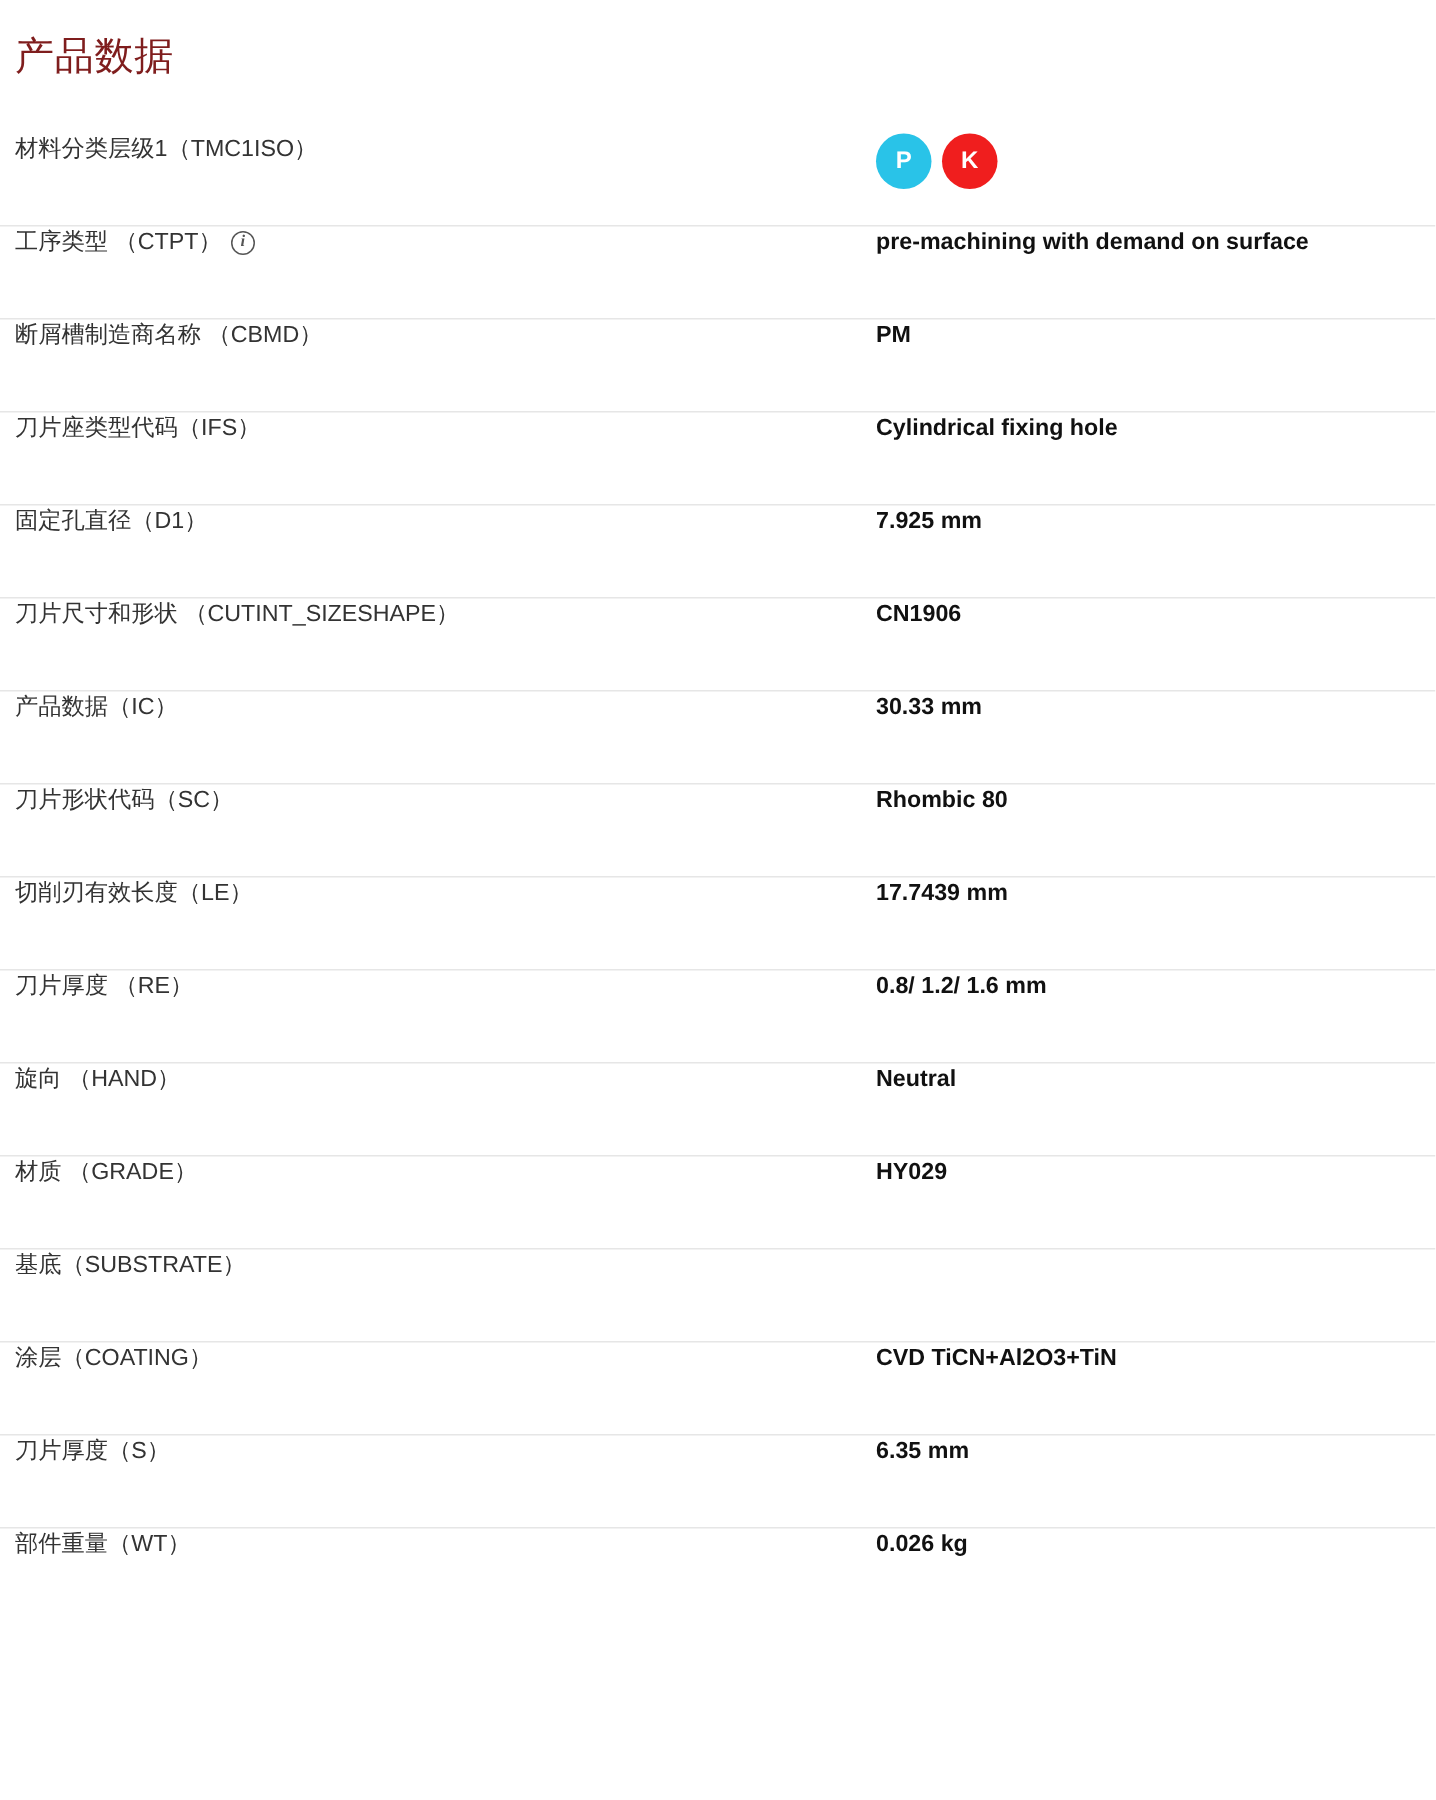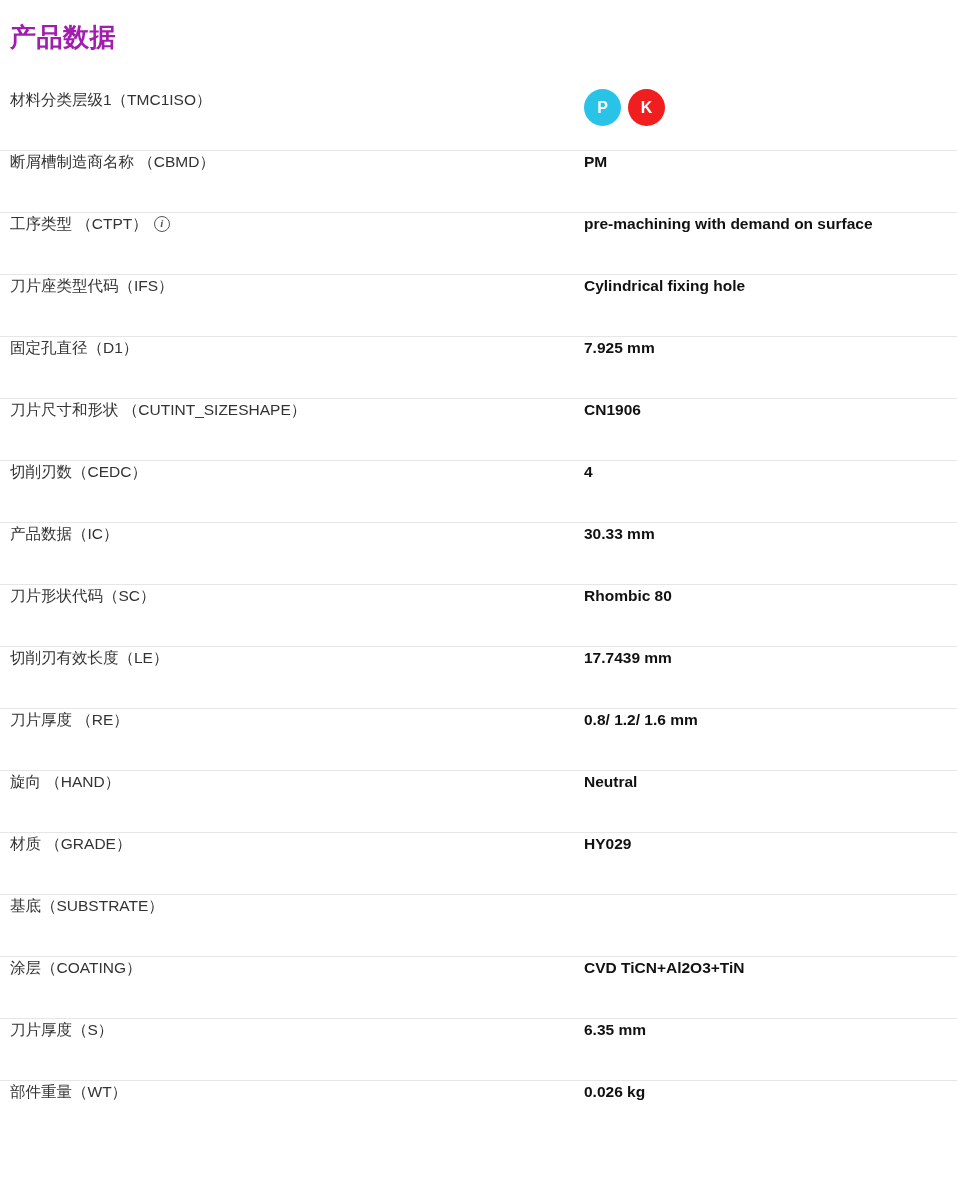--- a/index.html
+++ b/index.html
@@ -14,22 +14,22 @@
     color: #222222;
     -webkit-font-smoothing: antialiased;
   }
   .page {
     width: 957px;
     box-sizing: border-box;
     padding: 0 0 0 0;
   }
   .page-title {
     font-size: 26px;
-    font-weight: bold;
-    color: #a21caf;
+    font-weight: normal;
+    color: #7f1d1d;
     margin: 0;
     padding: 20px 0 0 10px;
     letter-spacing: 0.5px;
   }
   .spec-table {
     margin-top: 34px;
     padding: 0 0 0 0;
   }
   .spec-row {
     display: flex;
@@ -108,57 +108,51 @@
         </div>
         <div class="spec-value">
           <div class="badges">
             <div class="badge" style="background: rgb(41, 195, 232);">P</div>
             <div class="badge" style="background: rgb(240, 30, 30);">K</div>
           </div>
         </div>
       </div>
       <div class="spec-row">
         <div class="spec-label">
-          <span>断屑槽制造商名称 （CBMD）</span>
-        </div>
-        <div class="spec-value">PM</div>
-      </div>
-      <div class="spec-row">
-        <div class="spec-label">
           <span>工序类型 （CTPT）</span>
           <span class="info-icon">i</span>
         </div>
         <div class="spec-value">pre-machining with demand on surface</div>
       </div>
       <div class="spec-row">
         <div class="spec-label">
+          <span>断屑槽制造商名称 （CBMD）</span>
+        </div>
+        <div class="spec-value">PM</div>
+      </div>
+      <div class="spec-row">
+        <div class="spec-label">
           <span>刀片座类型代码（IFS）</span>
         </div>
         <div class="spec-value">Cylindrical fixing hole</div>
       </div>
       <div class="spec-row">
         <div class="spec-label">
           <span>固定孔直径（D1）</span>
         </div>
         <div class="spec-value">7.925 mm</div>
       </div>
       <div class="spec-row">
         <div class="spec-label">
           <span>刀片尺寸和形状 （CUTINT_SIZESHAPE）</span>
         </div>
         <div class="spec-value">CN1906</div>
       </div>
       <div class="spec-row">
         <div class="spec-label">
-          <span>切削刃数（CEDC）</span>
-        </div>
-        <div class="spec-value">4</div>
-      </div>
-      <div class="spec-row">
-        <div class="spec-label">
           <span>产品数据（IC）</span>
         </div>
         <div class="spec-value">30.33 mm</div>
       </div>
       <div class="spec-row">
         <div class="spec-label">
           <span>刀片形状代码（SC）</span>
         </div>
         <div class="spec-value">Rhombic 80</div>
       </div>

